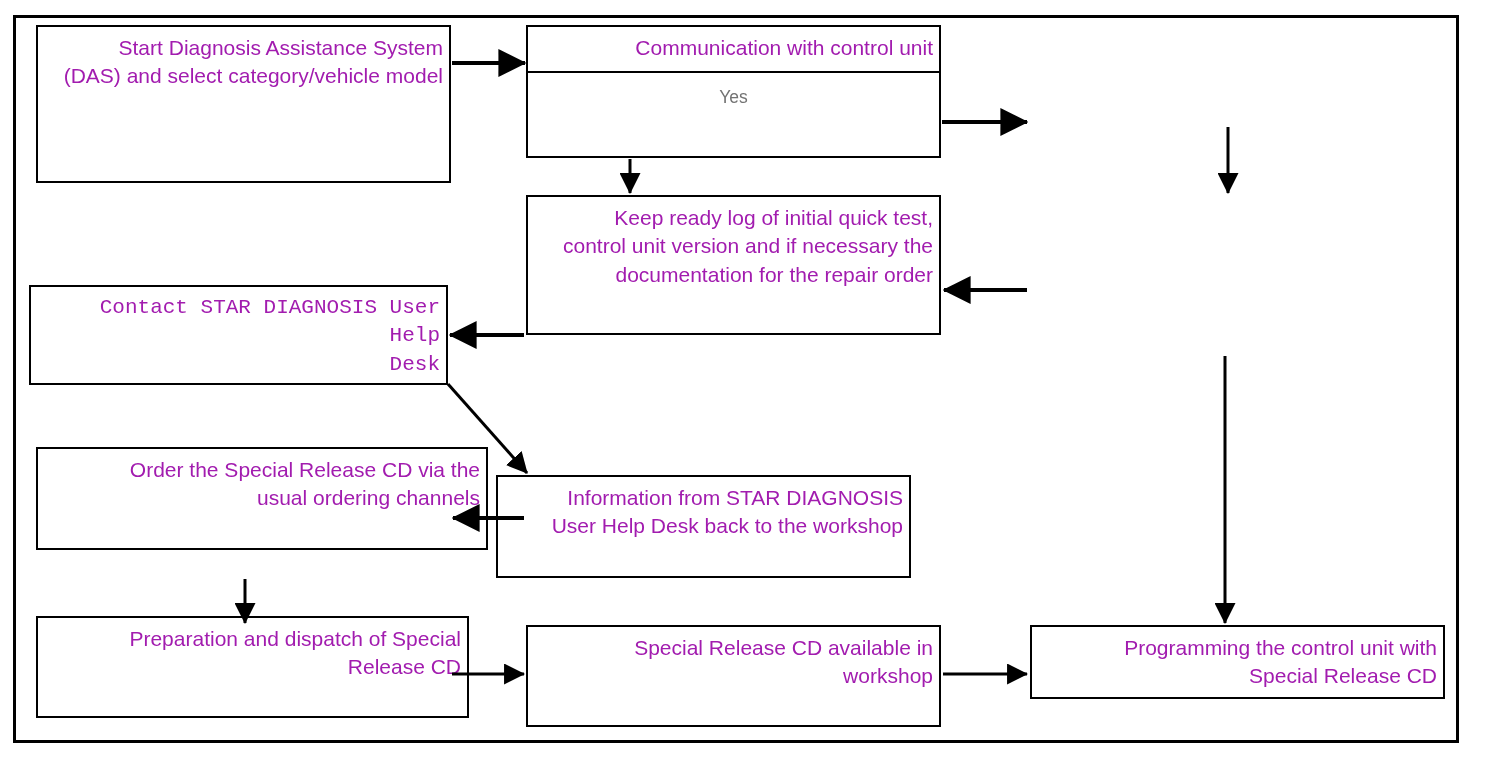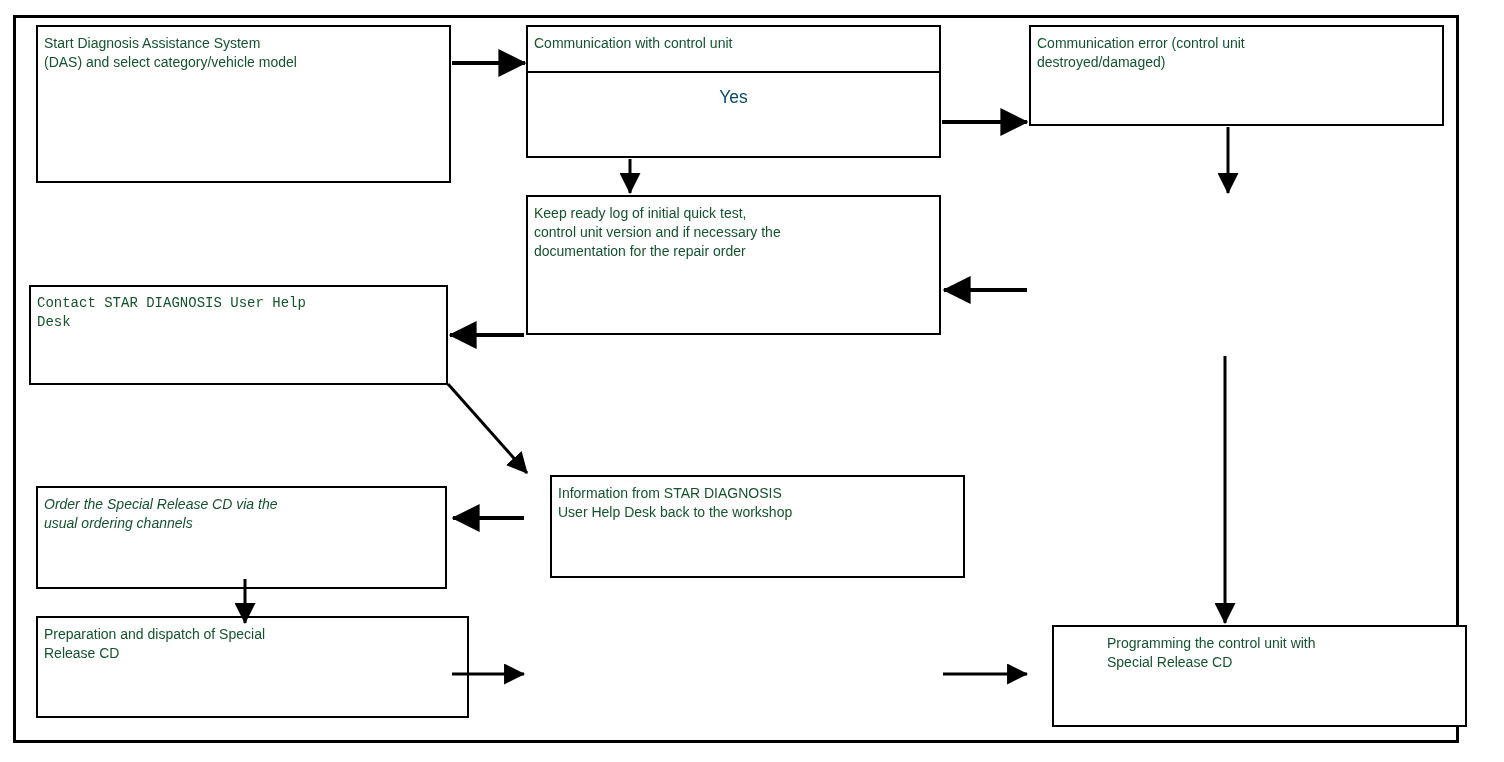--- a/index.html
+++ b/index.html
@@ -25,44 +25,44 @@
   .node {
     position: absolute;
     box-sizing: border-box;
     border: 2px solid #000000;
     background: #ffffff;
     display: flex;
     flex-direction: column;
     align-items: stretch;
   }
   .node-title {
-    text-align: left;
-    font-size: 14px;
+    text-align: right;
+    font-size: 21px;
     line-height: 1.35;
-    color: #14532d;
+    color: #a21caf;
     padding: 7px 6px 0 6px;
     white-space: pre-line;
   }
   .node-header {
     border-bottom: 2px solid #000000;
     box-sizing: border-box;
   }
   .branch-row {
     display: flex;
     flex: 0 0 auto;
     box-sizing: border-box;
   }
   .branch-cell {
     flex: 1 1 50%;
     box-sizing: border-box;
     display: flex;
     align-items: flex-start;
     justify-content: center;
     font-size: 17.5px;
-    color: #0c4a6e;
+    color: #737373;
   }
   .branch-cell.divider {
     border-left: 2px solid #000000;
   }
   svg.edges {
     position: absolute;
     left: 0;
     top: 0;
     width: 1504px;
     height: 762px;
@@ -85,54 +85,54 @@
     <div class="node-header" style="height:62px;">
       <div class="node-title">Communication with control unit</div>
     </div>
     <div class="branch-row" style="height:69px;">
       <div class="branch-cell">
         <span>Yes</span>
       </div>
     </div>
   </div>
 
-  <div class="node" style="left:1029px; top:25px; width:415px; height:101px;">
-    <div class="node-title">Communication error (control unit
-destroyed/damaged)</div>
-  </div>
 
   <div class="node" style="left:526px; top:195px; width:415px; height:140px;">
     <div class="node-title">Keep ready log of initial quick test,
 control unit version and if necessary the
 documentation for the repair order</div>
   </div>
 
 
   <div class="node" style="left:29px; top:285px; width:419px; height:100px;font-family:Liberation Mono, monospace;">
     <div class="node-title">Contact STAR DIAGNOSIS User Help
 Desk</div>
   </div>
 
-  <div class="node" style="left:36px; top:486px; width:411px; height:103px;font-style:italic;">
+  <div class="node" style="left:36px; top:447px; width:452px; height:103px;">
     <div class="node-title">Order the Special Release CD via the
 usual ordering channels</div>
   </div>
 
-  <div class="node" style="left:550px; top:475px; width:415px; height:103px;">
+  <div class="node" style="left:496px; top:475px; width:415px; height:103px;">
     <div class="node-title">Information from STAR DIAGNOSIS
 User Help Desk back to the workshop</div>
   </div>
 
   <div class="node" style="left:36px; top:616px; width:433px; height:102px;">
     <div class="node-title">Preparation and dispatch of Special
 Release CD</div>
   </div>
 
+  <div class="node" style="left:526px; top:625px; width:415px; height:102px;">
+    <div class="node-title">Special Release CD available in
+workshop</div>
+  </div>
 
-  <div class="node" style="left:1052px; top:625px; width:415px; height:102px;padding-left:47px;">
+  <div class="node" style="left:1030px; top:625px; width:415px; height:74px;padding-left:47px;">
     <div class="node-title">Programming the control unit with
 Special Release CD</div>
   </div>
 
   <svg class="edges" viewBox="0 0 1504 762">
     <defs>
       <marker id="arrow" viewBox="0 0 10 10" refX="9.5" refY="5" markerWidth="7" markerHeight="7" orient="auto-start-reverse">
         <path d="M 0 0 L 10 5 L 0 10 z" fill="#000000"></path>
       </marker>
     </defs>

